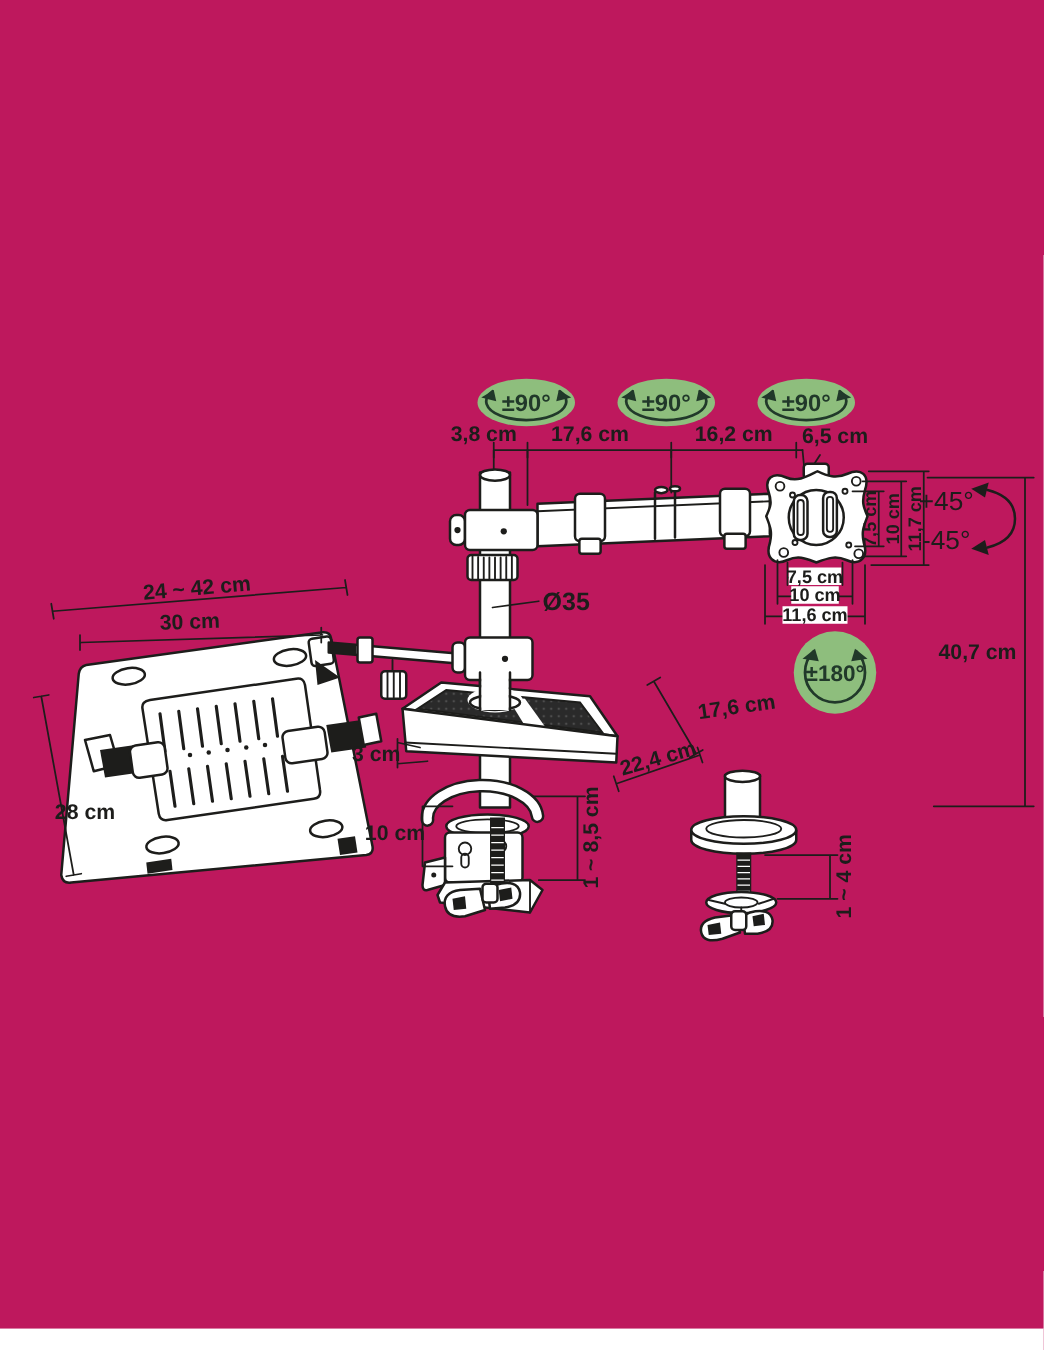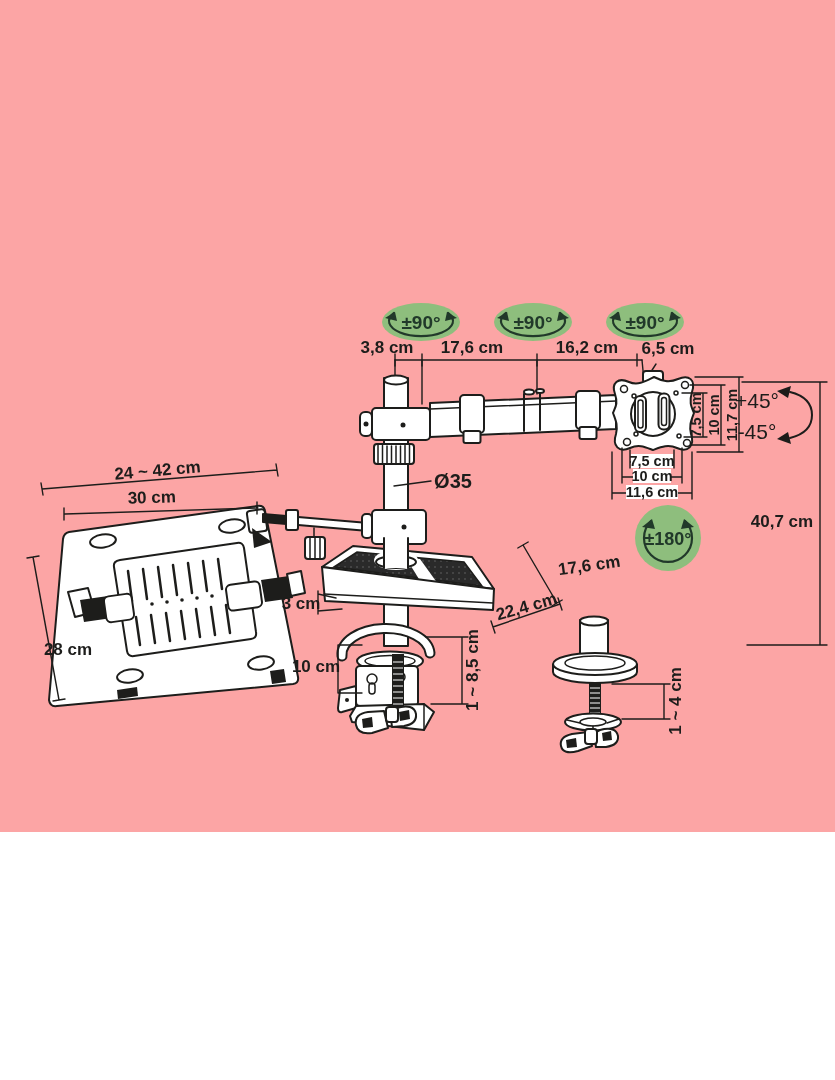--- a/index.html
+++ b/index.html
@@ -1,16 +1,16 @@
 <!DOCTYPE html>
 <html><head>
 <meta charset="utf-8">
 <style>
   html,body{margin:0;padding:0;background:#ffffff;}
-  .stage{position:relative;width:835px;height:832px;background:#fca5a5;overflow:hidden;}
+  .stage{position:relative;width:835px;height:1063px;background:#be185d;overflow:hidden;}
   svg{display:block;}
   .pw{fill:#ffffff;stroke:#1d1d1b;stroke-width:2;stroke-linejoin:round;}
   .ln{fill:none;stroke:#1d1d1b;stroke-width:2;stroke-linejoin:round;stroke-linecap:round;}
   .ln15{fill:none;stroke:#1d1d1b;stroke-width:1.5;stroke-linejoin:round;stroke-linecap:round;}
   .pb{fill:#1d1d1b;stroke:none;}
   .dim{fill:none;stroke:#1d1d1b;stroke-width:1.4;stroke-linecap:round;}
   .t17{font:700 17px "Liberation Sans",sans-serif;fill:#1d1d1b;text-anchor:middle;}
   .t15{font:700 14.5px "Liberation Sans",sans-serif;fill:#1d1d1b;text-anchor:middle;}
   .t20{font:400 21px "Liberation Sans",sans-serif;fill:#1d1d1b;text-anchor:middle;}
   .t21{font:700 20px "Liberation Sans",sans-serif;fill:#1d1d1b;text-anchor:middle;}

